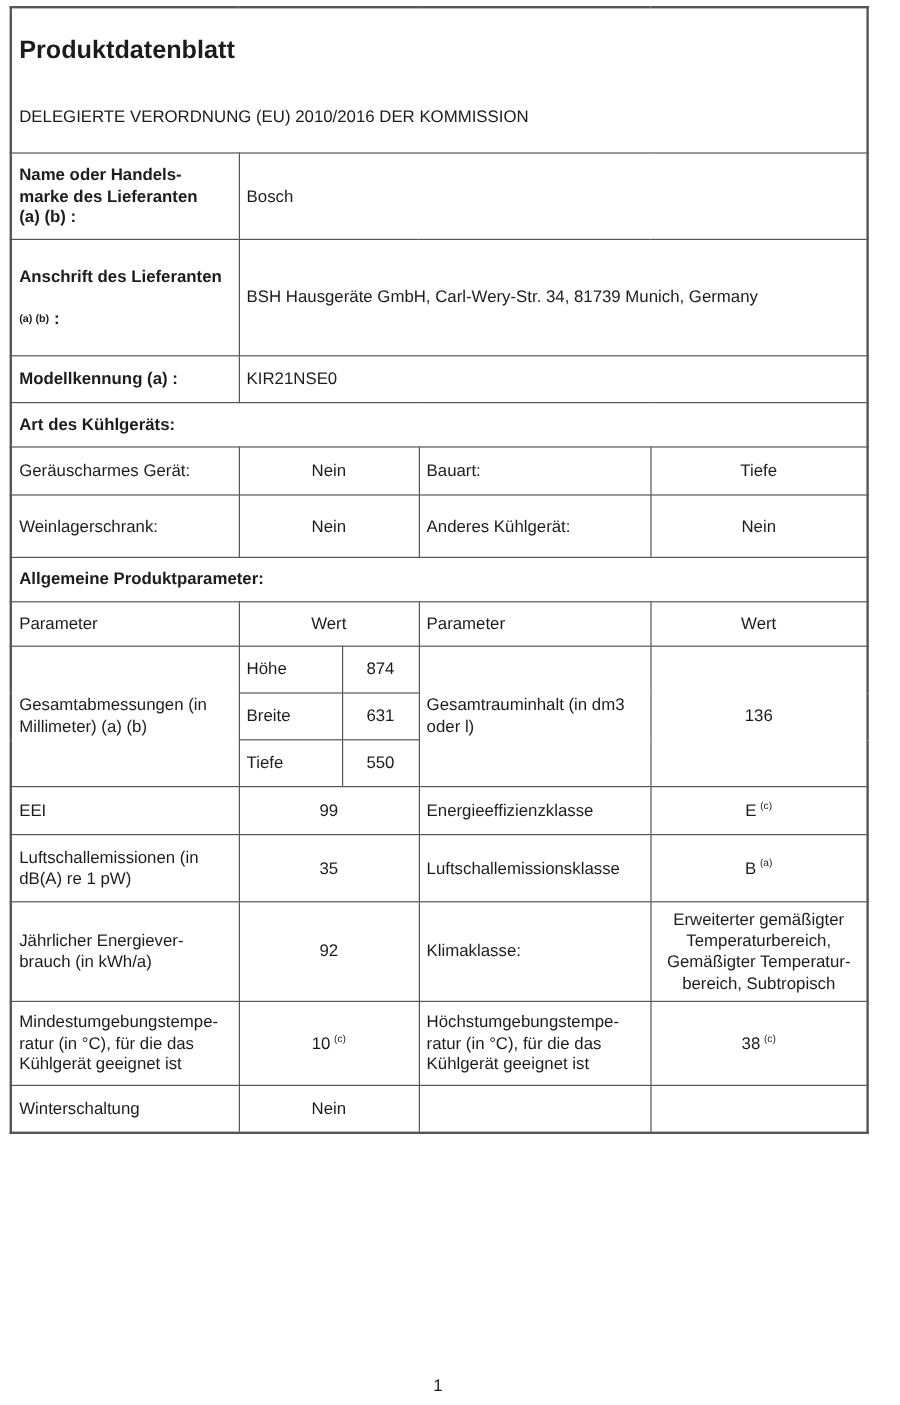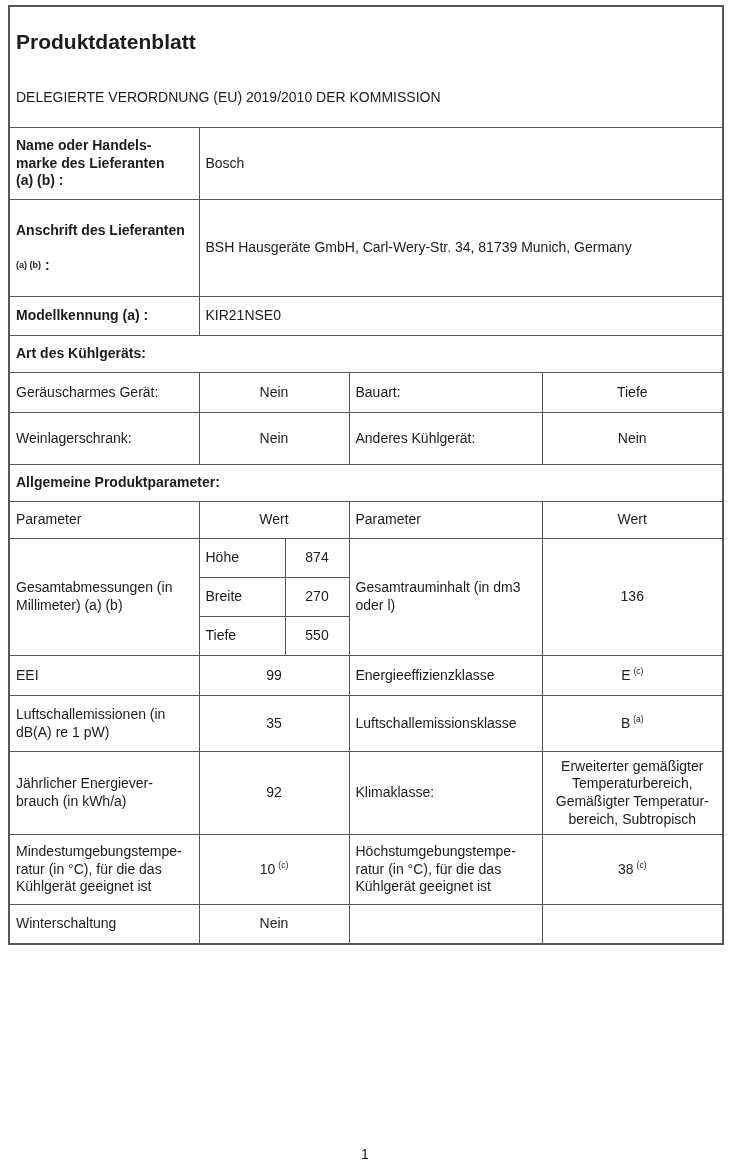--- a/index.html
+++ b/index.html
@@ -61,21 +61,21 @@
       <col style="width:86px">
       <col style="width:64px">
       <col style="width:193px">
       <col style="width:181px">
   </colgroup>
 
   <tbody>
       <tr class="r-header">
     <td colspan="5" class="header-cell">
       <div class="doc-title">Produktdatenblatt</div>
-      <div class="doc-sub">DELEGIERTE VERORDNUNG (EU) 2019/2010 DER KOMMISSION</div>
+      <div class="doc-sub">DELEGIERTE VERORDNUNG (EU) 2010/2016 DER KOMMISSION</div>
     </td>
   </tr>
 
   <tr class="r-name">
     <td class="b">Name oder Handels-
 marke des Lieferanten
 (a) (b) :</td>
     <td colspan="4">Bosch</td>
   </tr>
 
@@ -125,21 +125,21 @@
     <td rowspan="3">Gesamtabmessungen (in
 Millimeter) (a) (b)</td>
     <td>Höhe</td>
     <td class="c">874</td>
     <td rowspan="3">Gesamtrauminhalt (in dm3
 oder l)</td>
     <td rowspan="3" class="c">136</td>
   </tr>
   <tr class="r-dim">
     <td>Breite</td>
-    <td class="c">270</td>
+    <td class="c">631</td>
   </tr>
   <tr class="r-dim">
     <td>Tiefe</td>
     <td class="c">550</td>
   </tr>
 
   <tr class="r-eei">
     <td>EEI</td>
     <td colspan="2" class="c"><span>99</span></td>
     <td>Energieeffizienzklasse</td>

